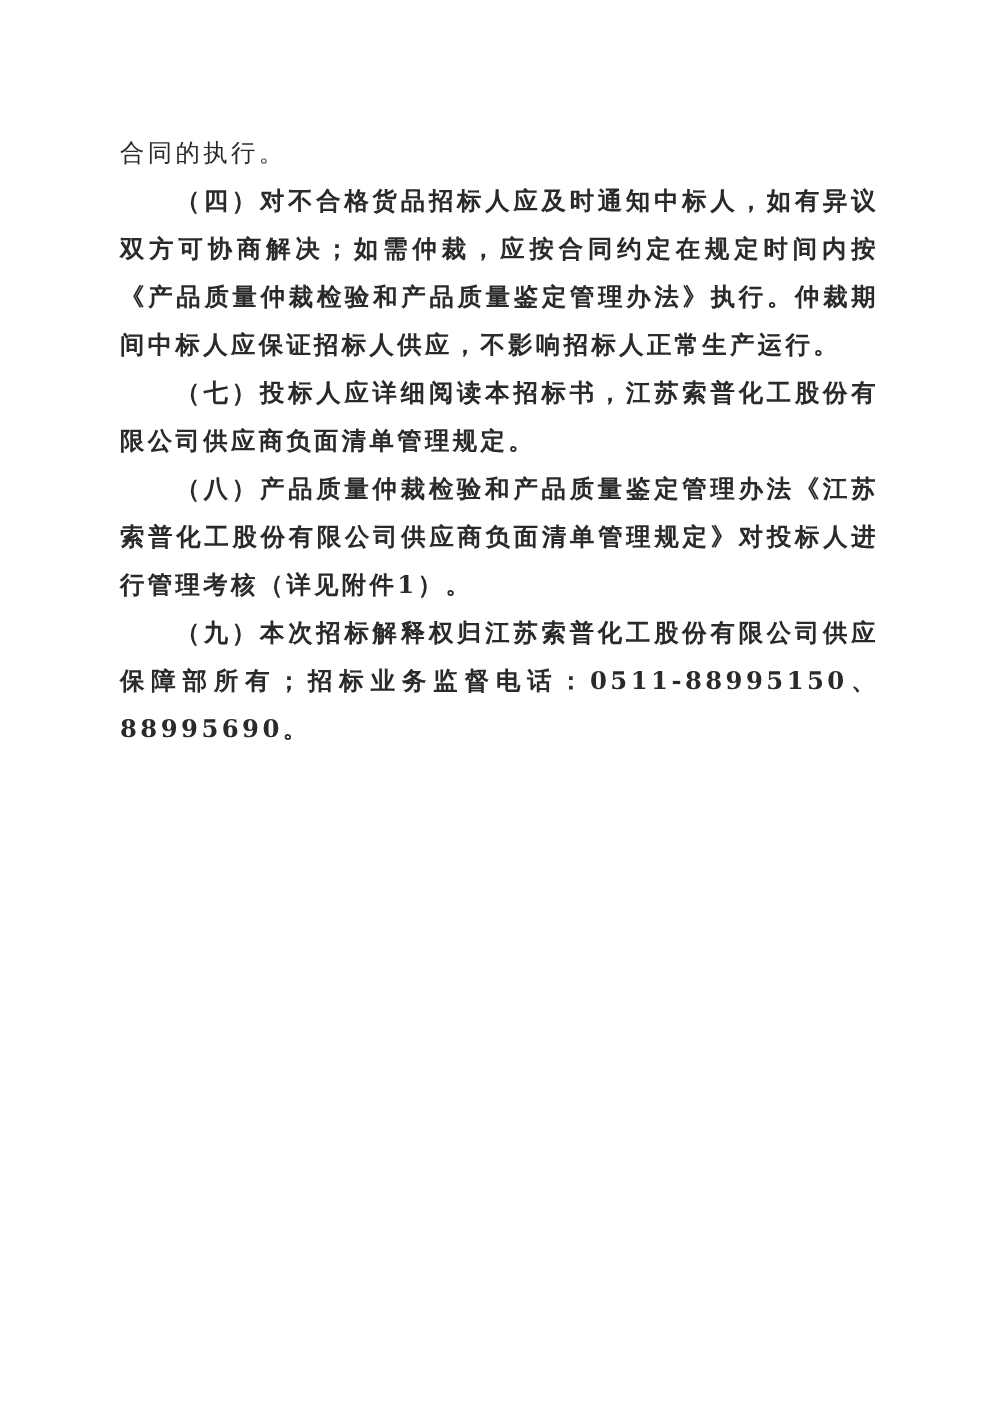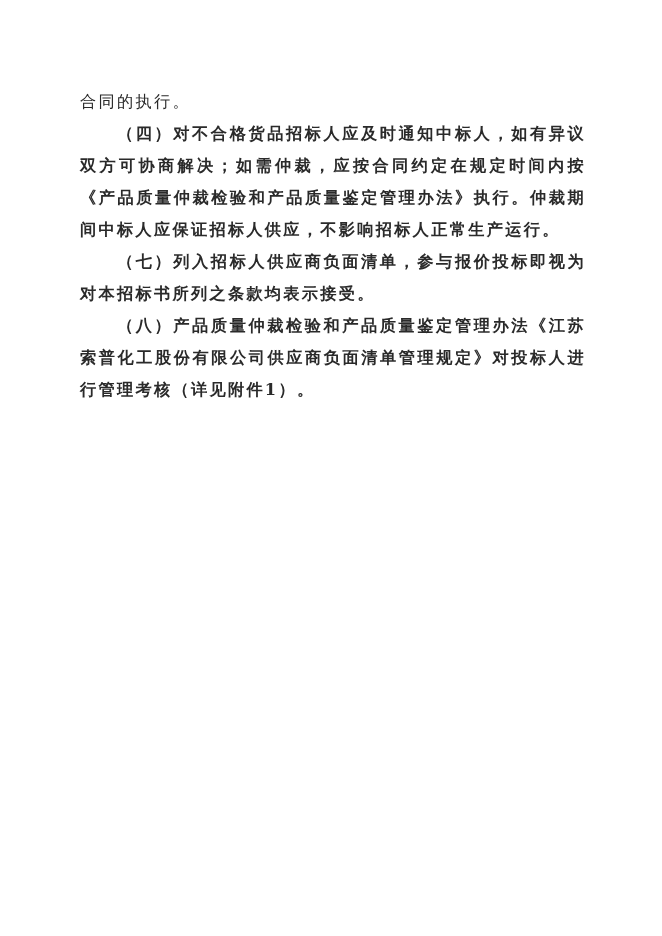--- a/index.html
+++ b/index.html
@@ -20,16 +20,17 @@
   .para { margin: 0; padding: 0; }
   .para.indent { text-indent: 37px; font-weight: bold; }
 </style>
 </head>
 <body>
 
 <div class="page">
   <div class="text-body">
     <p class="para">合同的执行。</p>
     <p class="para indent">（四）对不合格货品招标人应及时通知中标人，如有异议双方可协商解决；如需仲裁，应按合同约定在规定时间内按《产品质量仲裁检验和产品质量鉴定管理办法》执行。仲裁期间中标人应保证招标人供应，不影响招标人正常生产运行。</p>
-    <p class="para indent">（七）列入招标人供应商负面清单，参与报价投标即视为对本招标书所列之条款均表示接受。</p>
+    <p class="para indent">（七）投标人应详细阅读本招标书，江苏索普化工股份有限公司供应商负面清单管理规定。</p>
     <p class="para indent">（八）产品质量仲裁检验和产品质量鉴定管理办法《江苏索普化工股份有限公司供应商负面清单管理规定》对投标人进行管理考核（详见附件1）。</p>
+    <p class="para indent">（九）本次招标解释权归江苏索普化工股份有限公司供应保障部所有；招标业务监督电话：0511-88995150、88995690。</p>
   </div>
 </div>
 
 </body></html>

